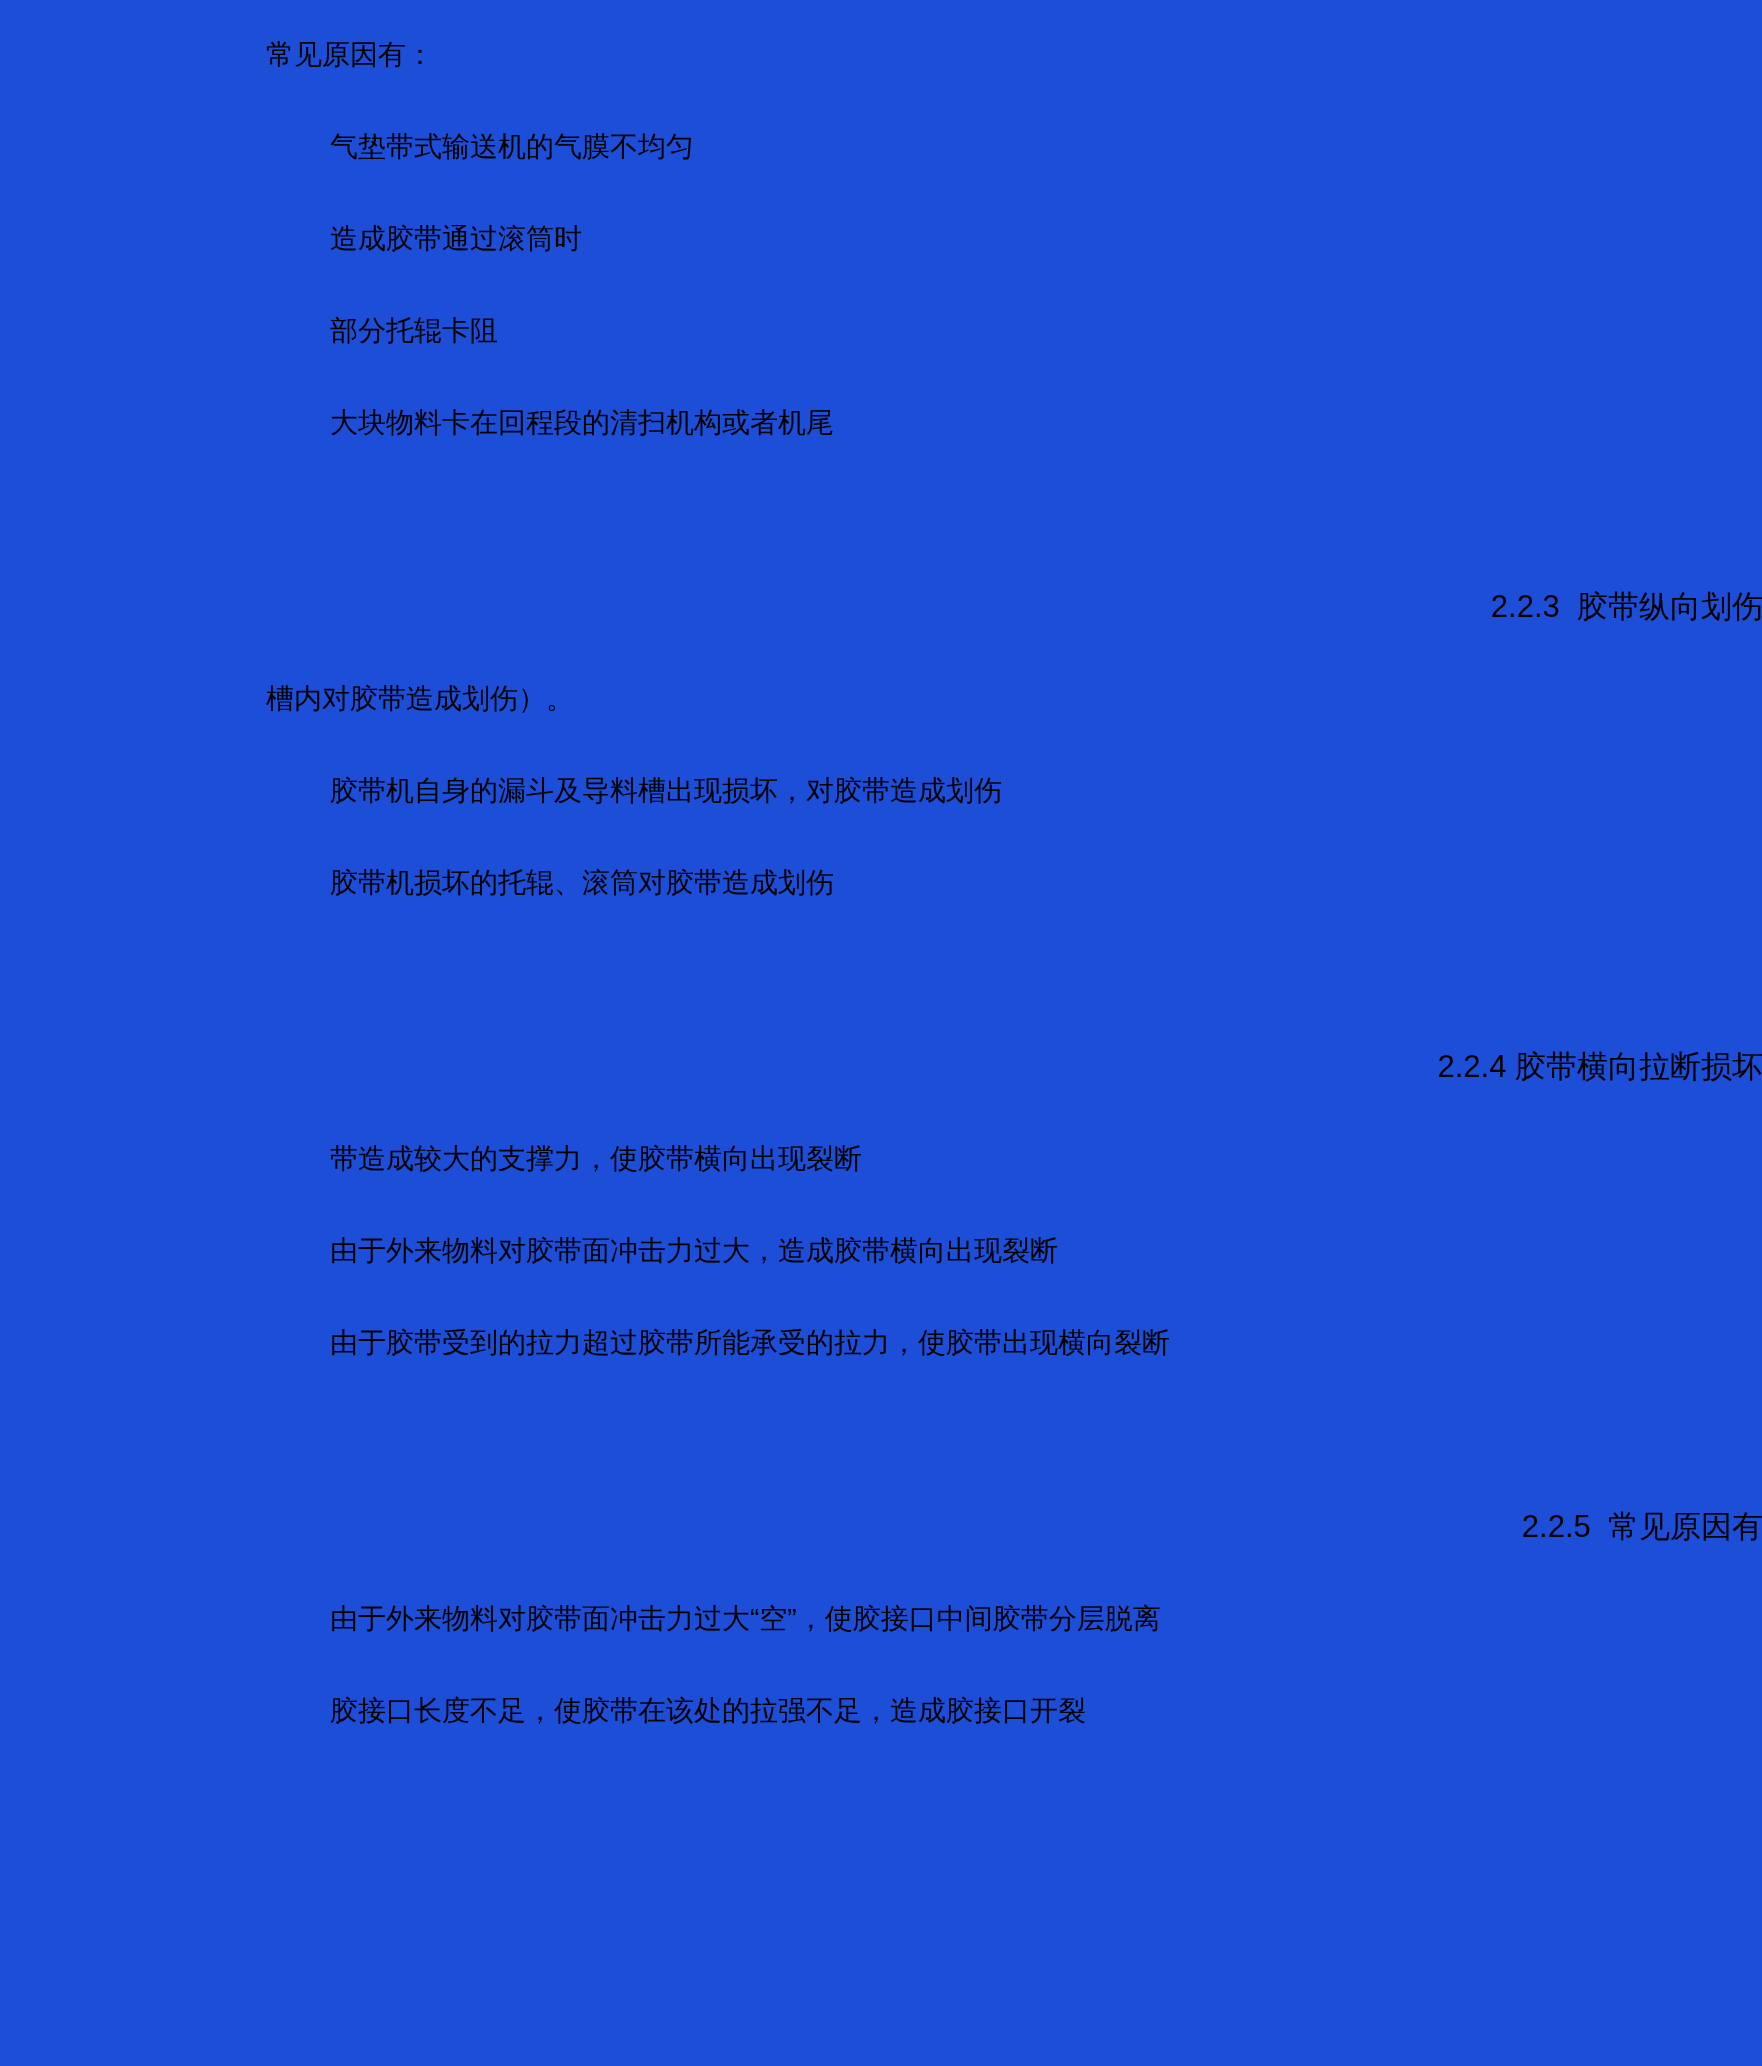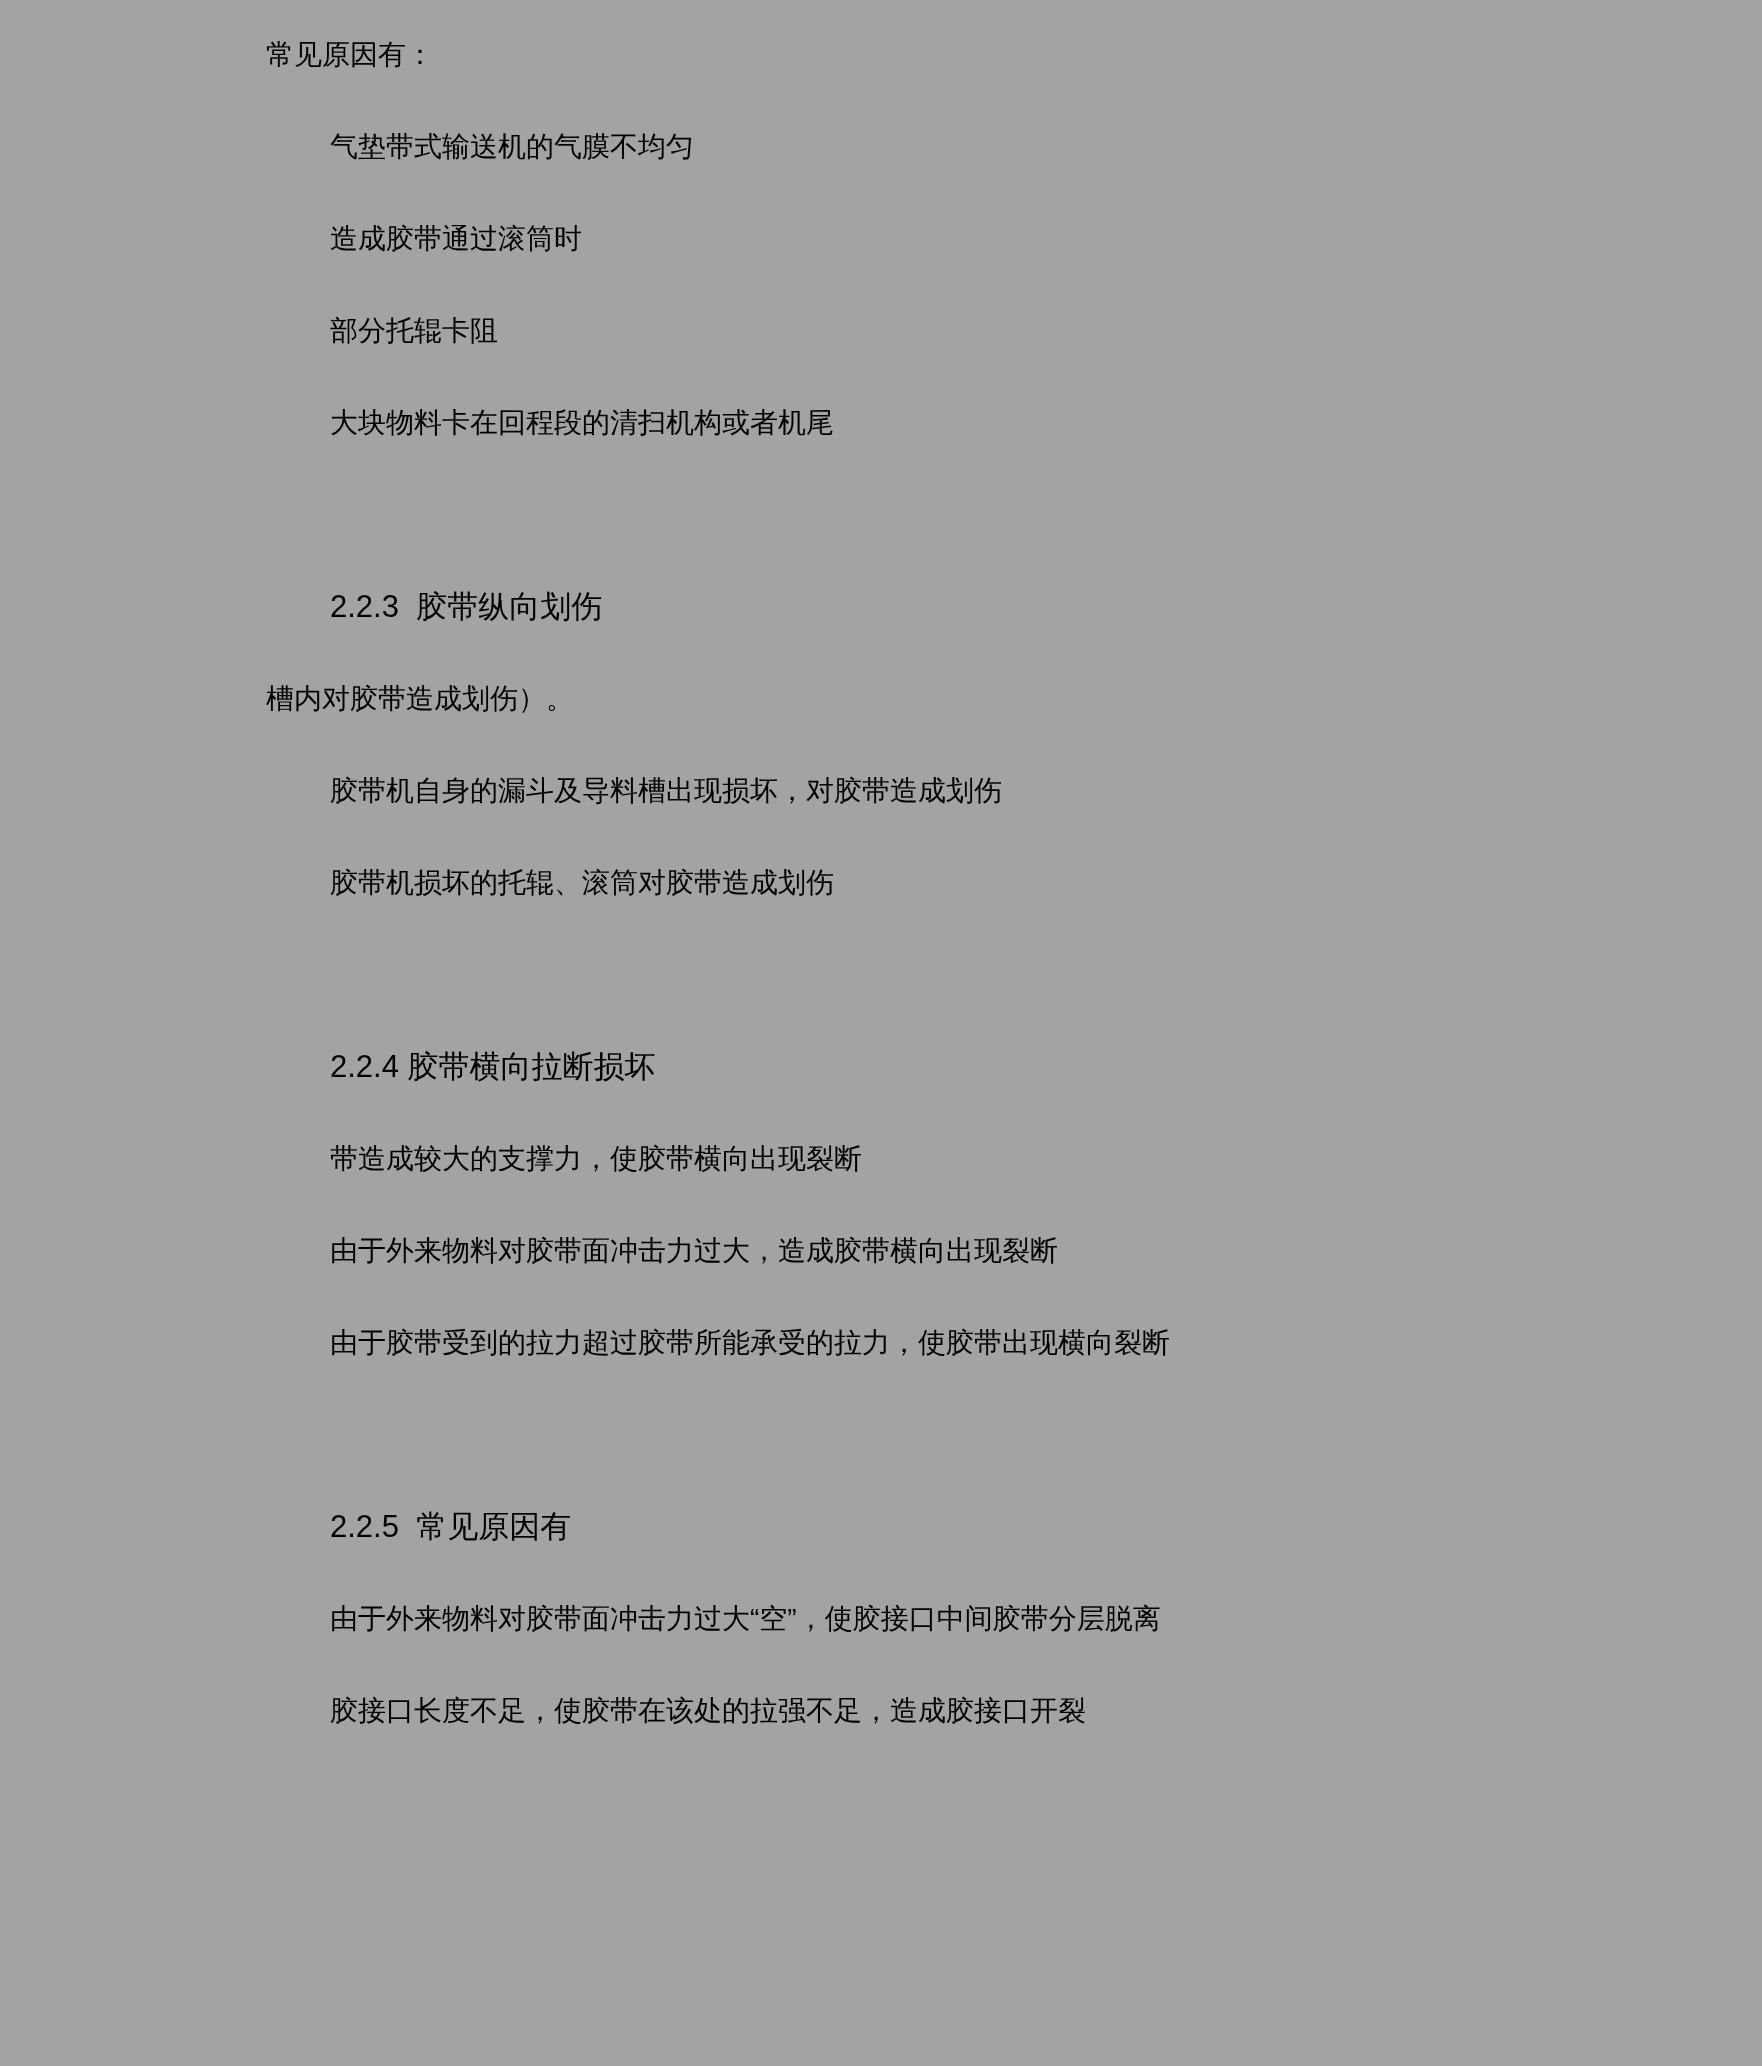--- a/index.html
+++ b/index.html
@@ -4,40 +4,41 @@
 <style>
   html, body {
     margin: 0;
     padding: 0;
     background: #ffffff;
   }
   .page {
     position: relative;
     width: 1763px;
     height: 2066px;
-    background: #a3a3a3;
+    background: #1d4ed8;
     color: #000000;
     font-family: "Liberation Sans", "DejaVu Sans", sans-serif;
     box-sizing: border-box;
     padding-top: 9.2px;
     overflow: hidden;
   }
   .line {
     height: 92px;
     line-height: 92px;
     font-size: 28px;
     white-space: pre;
     letter-spacing: 0;
   }
   .m   { padding-left: 266px; }   
   .ind { padding-left: 330px; }   
   .head {
     padding-left: 330px;
     font-size: 31px;
     white-space: pre;
+    text-align: right;
   }
   .blank {  }
 </style>
 </head>
 <body>
 
 <div class="page">
 
   <div class="line m">常见原因有：</div>
   <div class="line ind">气垫带式输送机的气膜不均匀</div>

